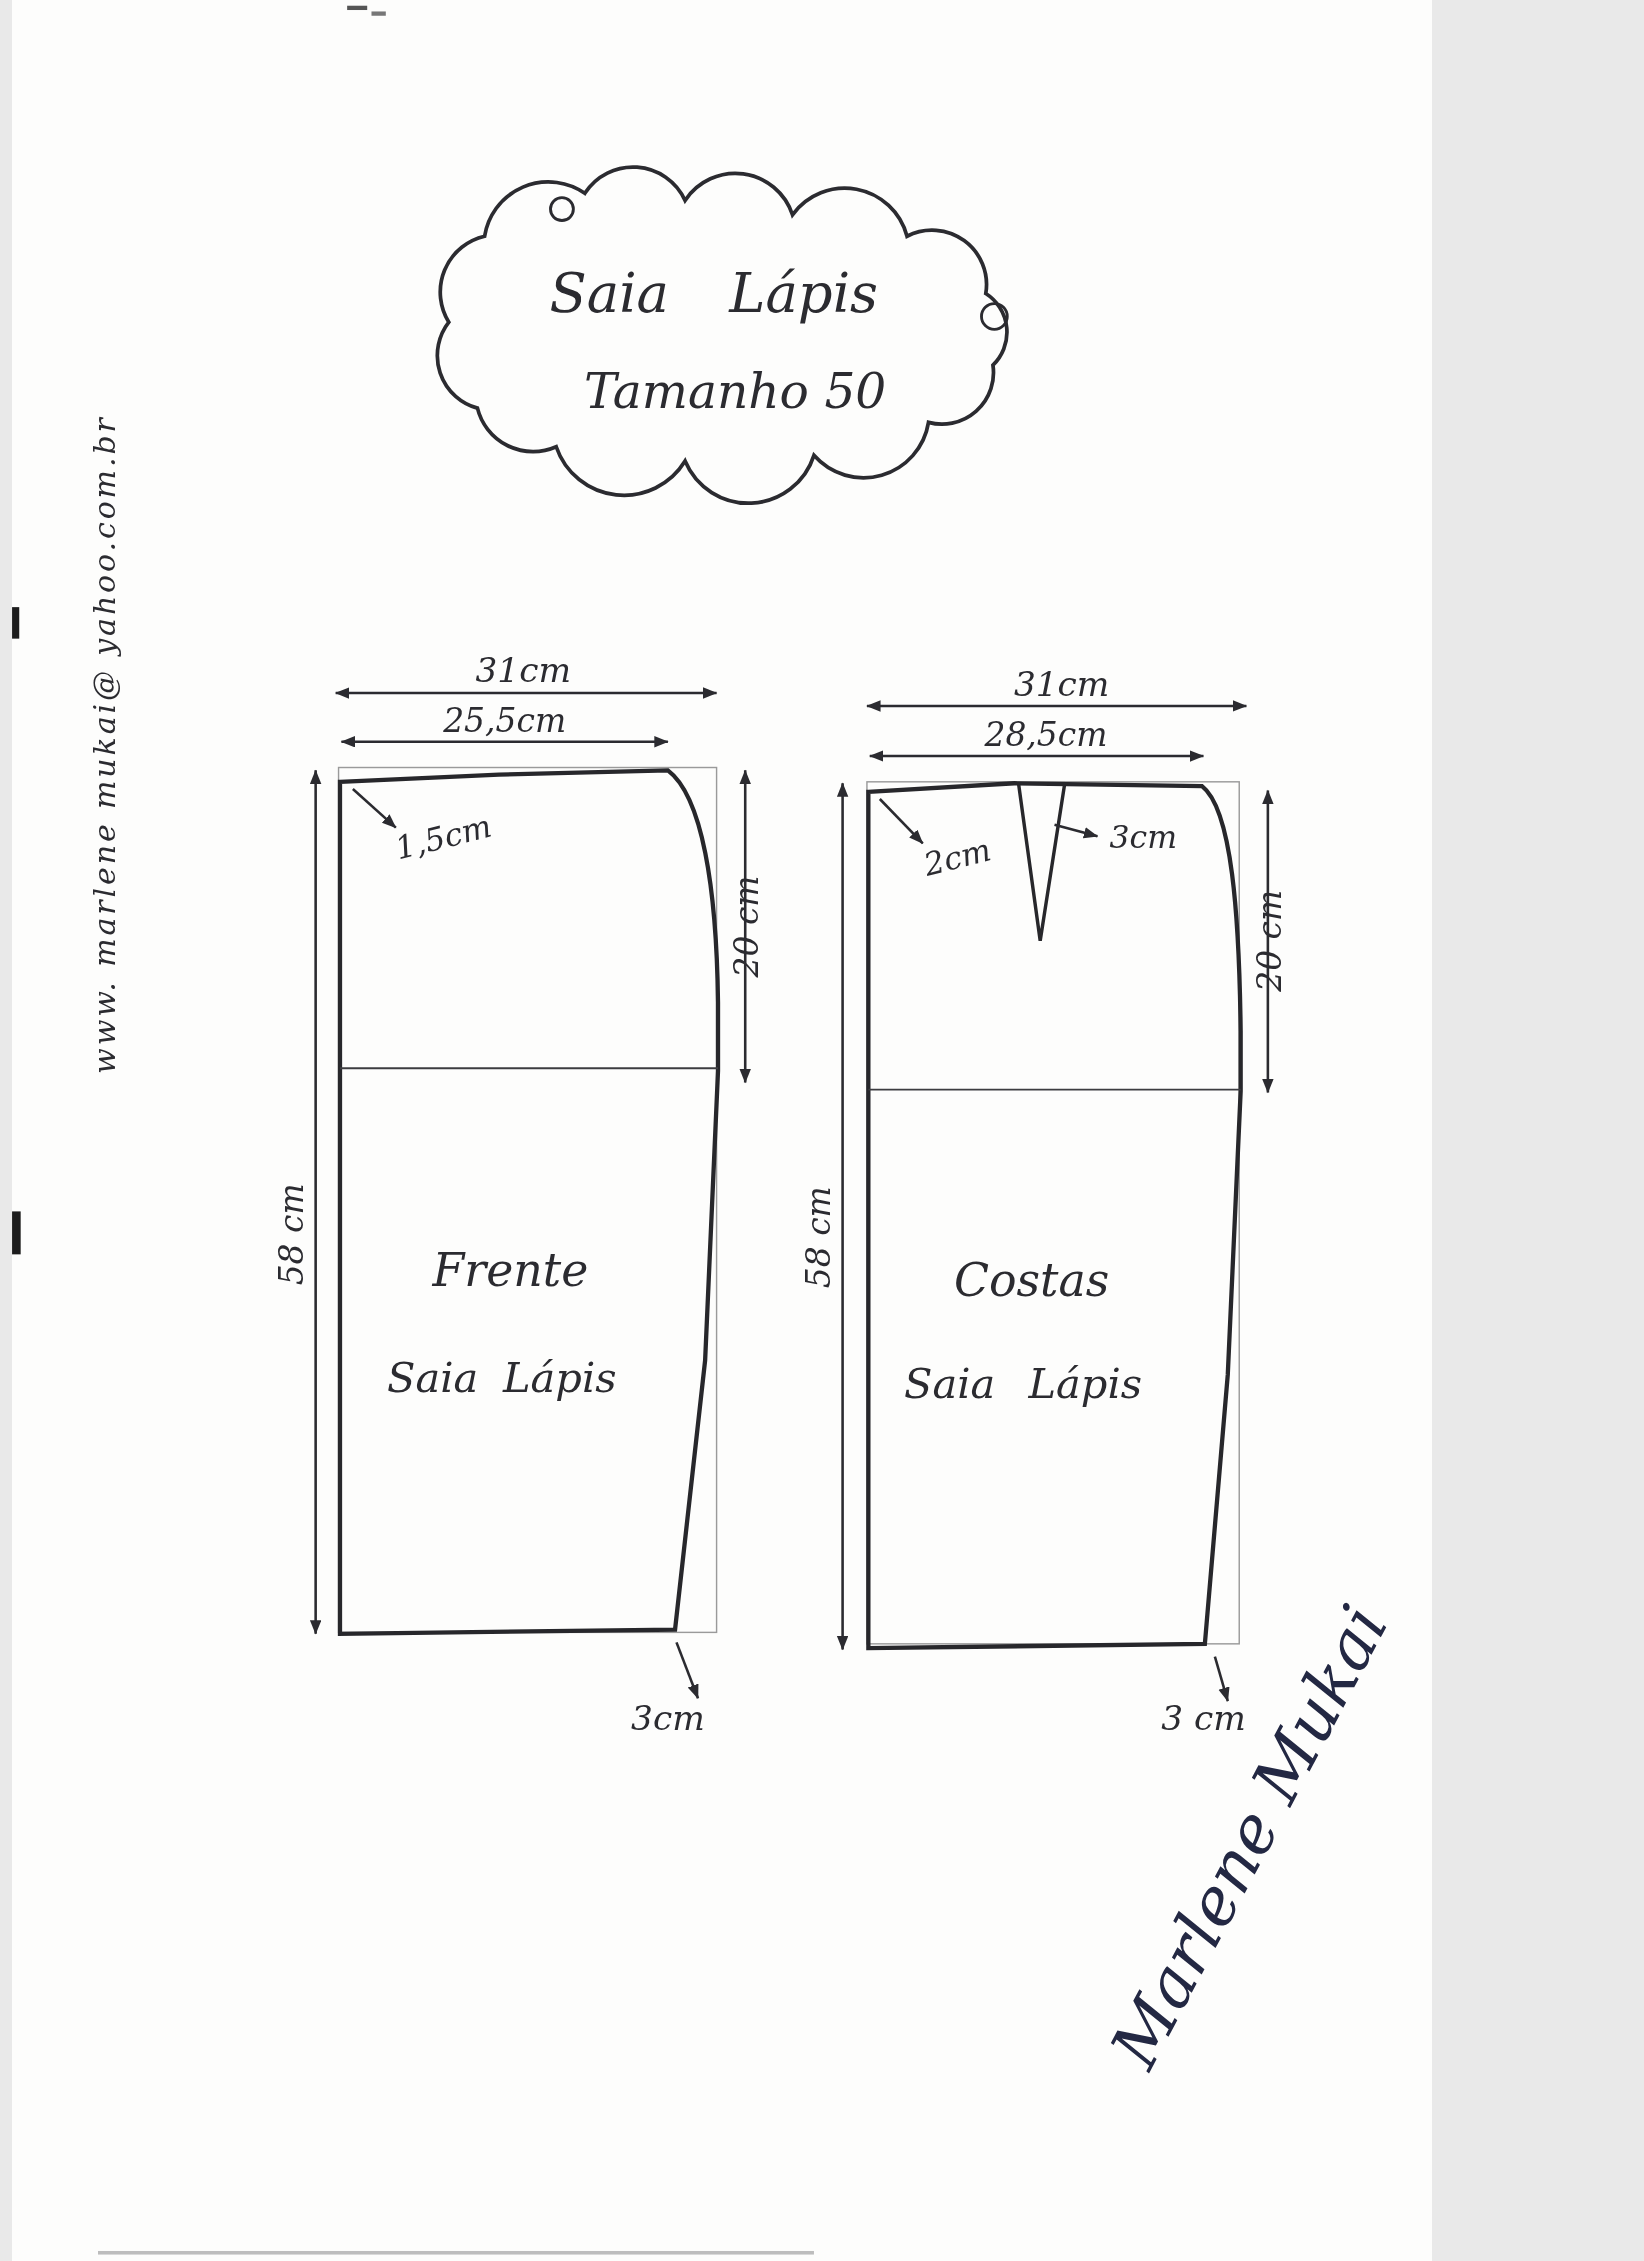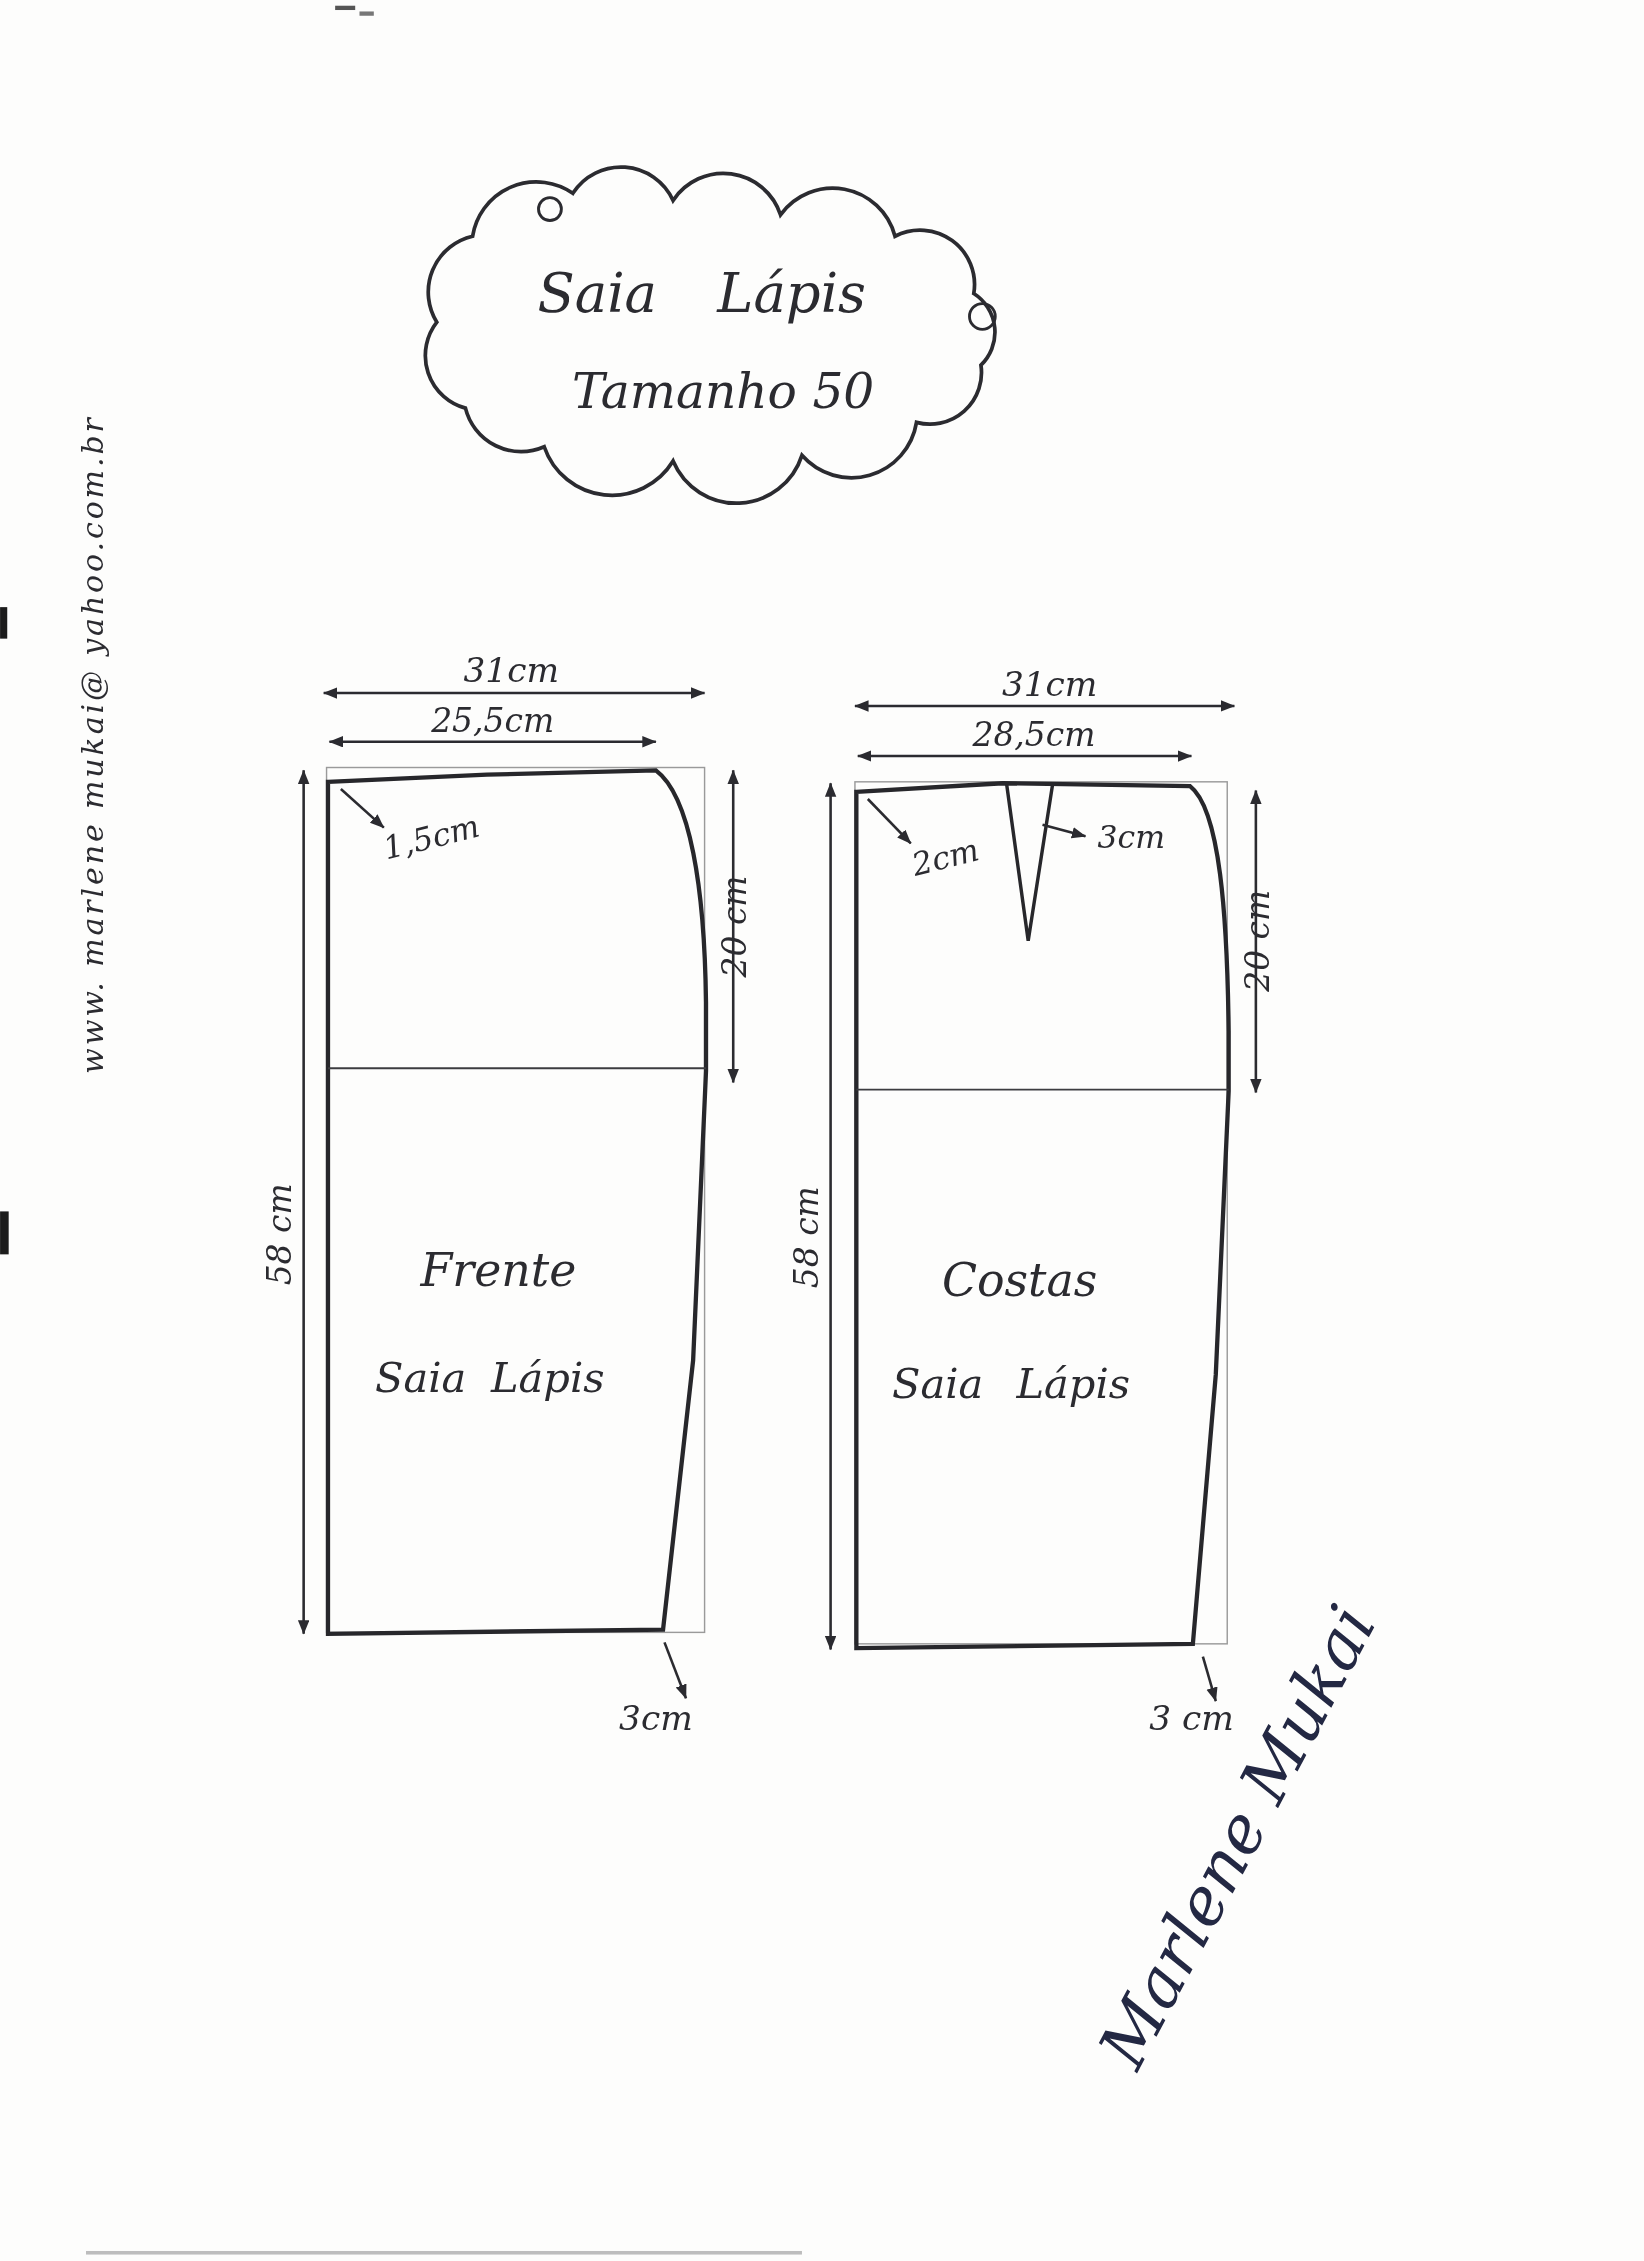--- a/index.html
+++ b/index.html
@@ -1,16 +1,16 @@
 <!DOCTYPE html>
 <html style="font-size:10.3px"><head>
 <meta charset="utf-8">
 <style>
   html,body{margin:0;padding:0;background:#e9e9e9;}
-  .page{position:relative;width:1644px;height:2261px;background:#fdfdfc;overflow:hidden;}
+  .page{position:relative;width:1420px;height:2261px;background:#fdfdfc;overflow:hidden;margin-left:12px;}
   .page > svg{position:absolute;left:0;top:0;width:1644px;height:2261px;display:block;}
   text{fill:#2b2b30;}
   .hand{font-family:"DejaVu Serif", serif;font-style:italic;}
   .sig{font-family:"DejaVu Serif", serif;font-style:italic;fill:#232843;}
 </style>
 </head>
 <body>
 
 <div class="page">
 <svg viewBox="0 0 1148 1579" xmlns="http://www.w3.org/2000/svg">

